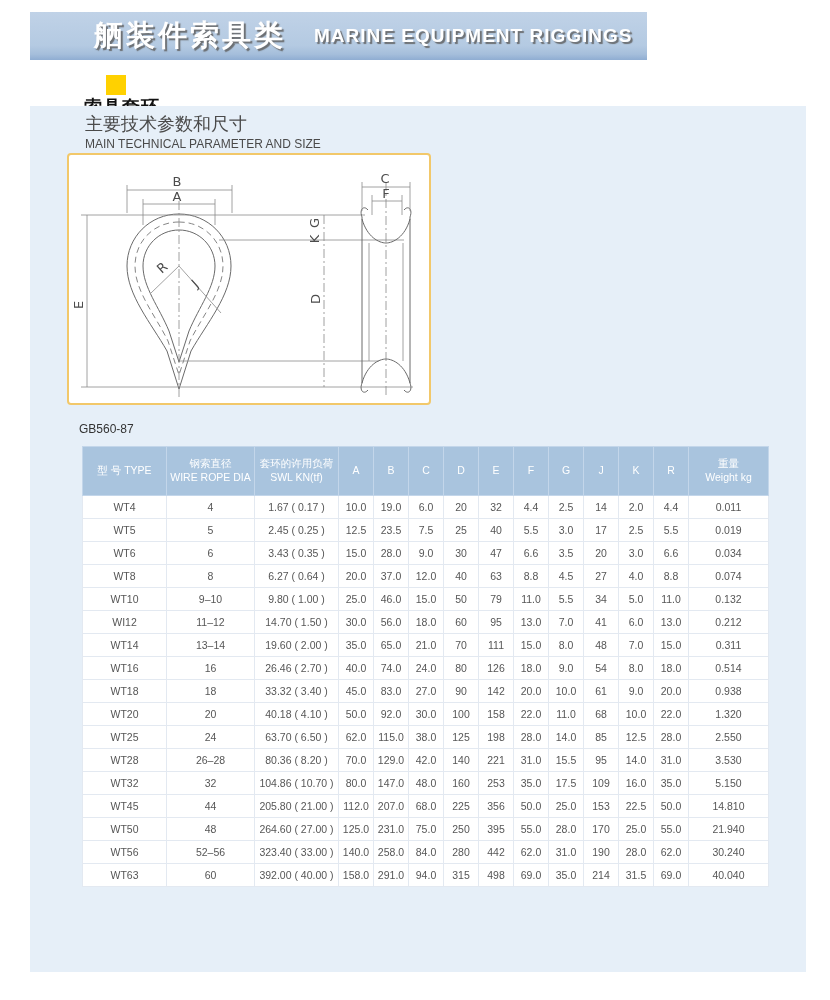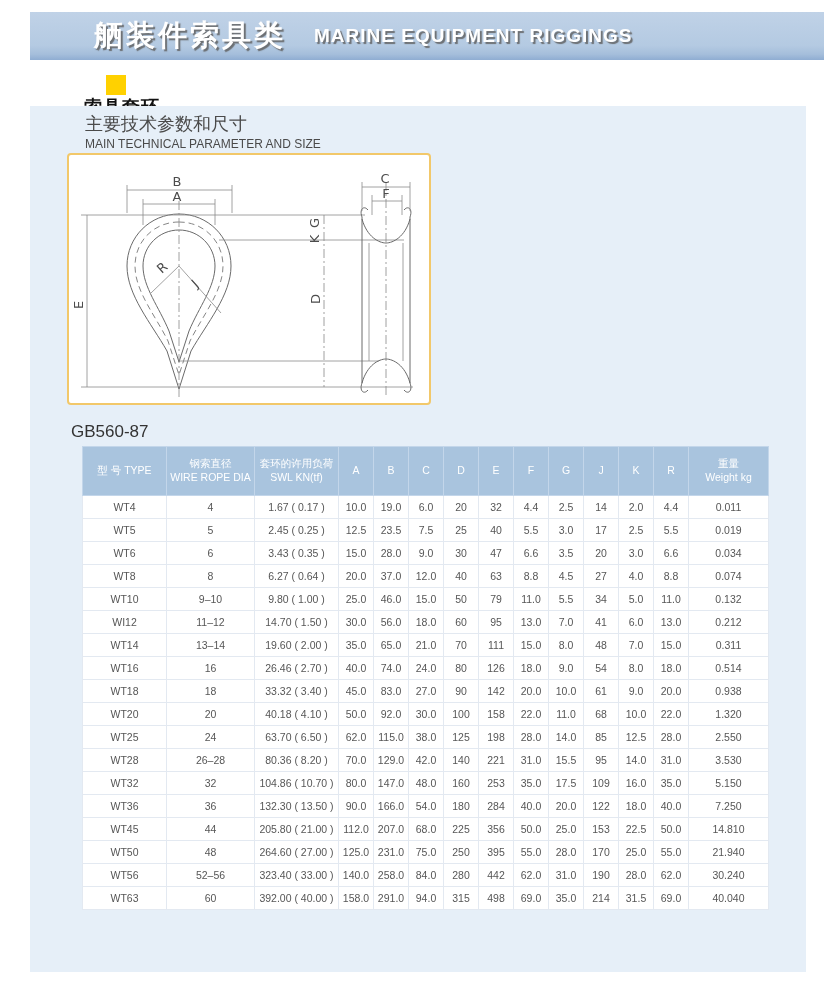--- a/index.html
+++ b/index.html
@@ -1,20 +1,20 @@
 <!DOCTYPE html>
 <html><head>
 <meta charset="utf-8">
 <style>
   html,body{margin:0;padding:0;background:#ffffff;}
   body{font-family:"Liberation Sans","DejaVu Sans",sans-serif;}
   .page{position:relative;width:830px;height:1000px;background:#ffffff;overflow:hidden;}
 
   
-  .banner{position:absolute;left:30px;top:12px;width:794px;height:48px;
+  .banner{position:absolute;left:30px;top:12px;width:617px;height:48px;
     background:linear-gradient(180deg,#c0d2e7 0%,#b4cae2 70%,#a5bedb 88%,#8fadd2 100%);
     display:flex;align-items:center;}
   .banner-cn{margin-left:64px;font-size:29px;font-weight:bold;color:#ffffff;
     letter-spacing:3px;text-shadow:2px 2px 1px rgba(95,95,95,.85);white-space:nowrap;}
   .banner-en{margin-left:28px;font-size:19px;font-weight:bold;color:#ffffff;
     letter-spacing:1px;text-shadow:2px 2px 1px rgba(95,95,95,.85);white-space:nowrap;}
 
   
   .section-head{position:absolute;left:33px;top:75px;display:flex;align-items:center;flex-direction:column;}
   .yellow-sq{width:20px;height:20px;background:#ffd100;margin-right:13px;}
@@ -30,21 +30,21 @@
   
   .draw-box{position:absolute;left:37px;top:47px;width:360px;height:248px;background:#ffffff;
     border:2px solid #f2c86a;border-radius:4px;box-sizing:content-box;}
   .draw-box svg{display:block;}
   .dln{stroke:#6a6a6a;stroke-width:1;fill:none;}
   .dthin{stroke:#8a8a8a;stroke-width:.8;fill:none;}
   .ddash{stroke:#777;stroke-width:.9;fill:none;stroke-dasharray:6 4;}
   .dcl{stroke:#888;stroke-width:.8;fill:none;stroke-dasharray:9 3 2 3;}
   .dtxt{fill:#4c4c4c;font-size:13px;font-family:"DejaVu Sans",sans-serif;}
 
-  .std{position:absolute;left:41px;top:316px;font-size:17px;color:#333;}
+  .std{position:absolute;left:49px;top:316px;font-size:12px;color:#333;}
 
   
   table.spec{position:absolute;left:52px;top:340px;width:686px;border-collapse:collapse;
     table-layout:fixed;}
   table.spec th{background:#a9c4de;color:#ffffff;font-weight:normal;font-size:10.5px;
     border:1px solid #c3d6ea;height:46px;padding:1px 2px;text-align:center;line-height:1.3;}
   table.spec td{background:#ffffff;color:#565656;font-size:10.5px;text-align:center;
     border:1px solid #e3e9f1;height:22px;padding:0 1px;white-space:nowrap;overflow:hidden;}
 </style>
 </head>
@@ -380,36 +380,20 @@
             <td>160</td>
             <td>253</td>
             <td>35.0</td>
             <td>17.5</td>
             <td>109</td>
             <td>16.0</td>
             <td>35.0</td>
             <td>5.150</td>
           </tr>
           <tr>
-            <td>WT36</td>
-            <td>36</td>
-            <td>132.30 ( 13.50 )</td>
-            <td>90.0</td>
-            <td>166.0</td>
-            <td>54.0</td>
-            <td>180</td>
-            <td>284</td>
-            <td>40.0</td>
-            <td>20.0</td>
-            <td>122</td>
-            <td>18.0</td>
-            <td>40.0</td>
-            <td>7.250</td>
-          </tr>
-          <tr>
             <td>WT45</td>
             <td>44</td>
             <td>205.80 ( 21.00 )</td>
             <td>112.0</td>
             <td>207.0</td>
             <td>68.0</td>
             <td>225</td>
             <td>356</td>
             <td>50.0</td>
             <td>25.0</td>

